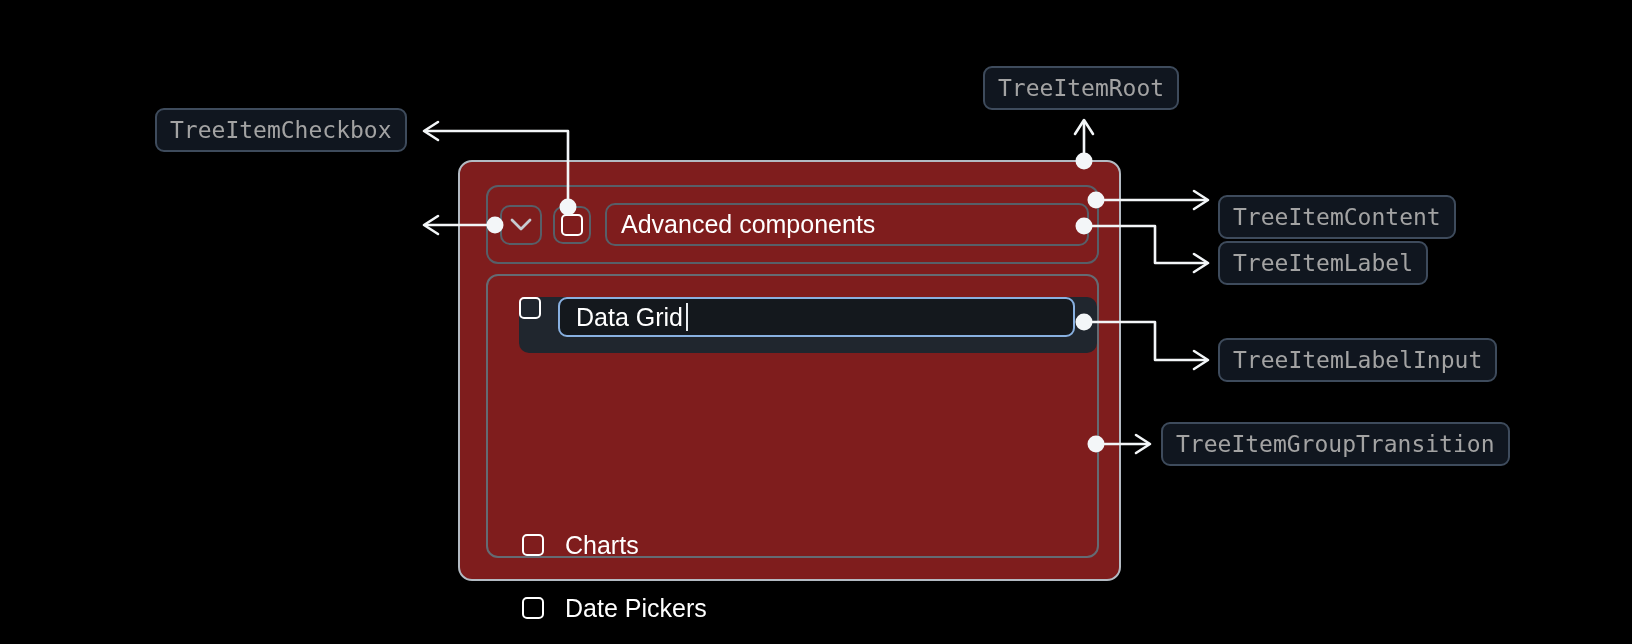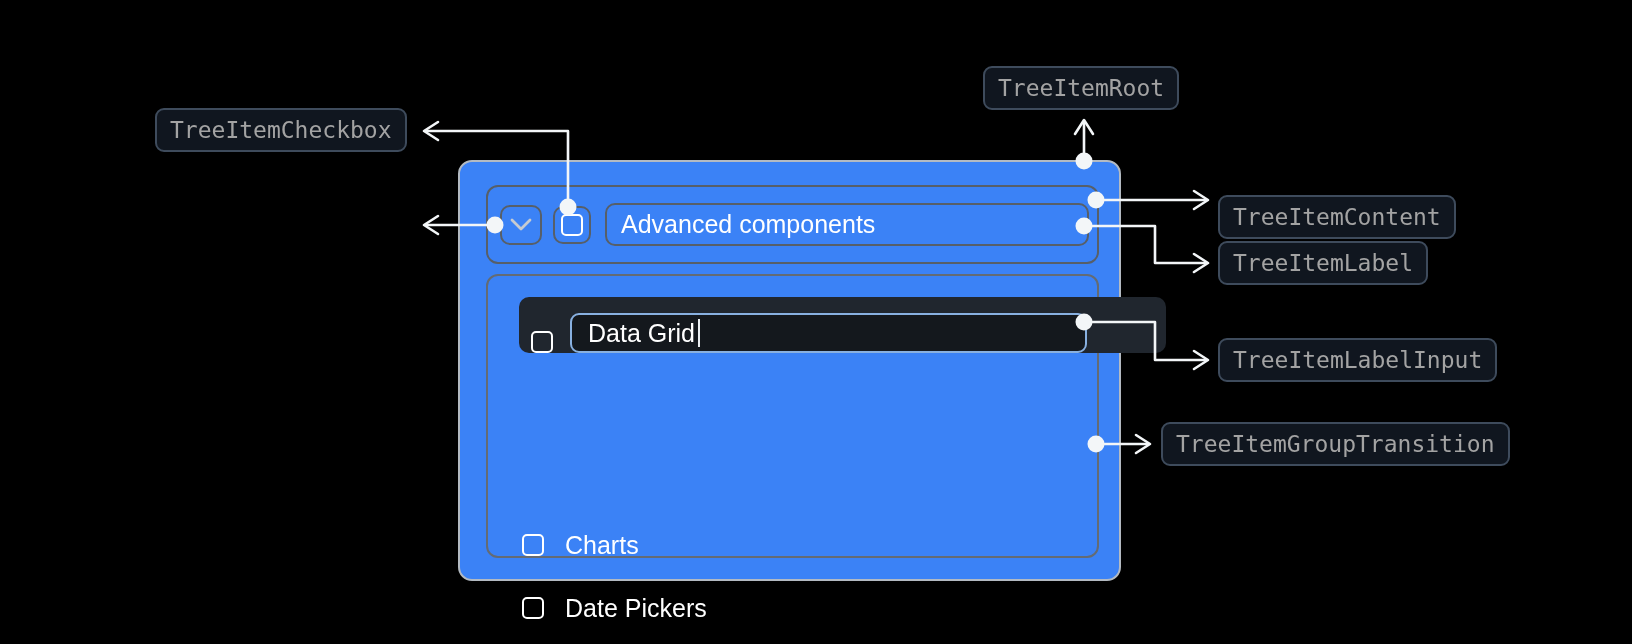--- a/index.html
+++ b/index.html
@@ -19,21 +19,21 @@
   .chip-checkbox    { left:155px;  top:108px; }
   .chip-iconcont    { left:78px;   top:195px; }
   .chip-content     { left:1218px; top:179px;margin-top:16px; }
   .chip-label       { left:1218px; top:241px; }
   .chip-labelinput  { left:1218px; top:338px; }
   .chip-grouptrans  { left:1161px; top:422px; }
 
   
   .tree-root {
     position:absolute; left:458px; top:160px; width:663px; height:421px;
-    background:#3b82f6; border:2px solid #b3bac2; border-radius:14px;
+    background:#7f1d1d; border:2px solid #b3bac2; border-radius:14px;
   }
   .tree-content {
     position:absolute; left:26px; top:23px; width:613px; height:79px;
     border:2px solid #575f68; border-radius:12px;
     display:flex; align-items:center; padding-left:12px;
   }
   .icon-container {
     width:42px; height:40px; flex:0 0 auto;
     border:2px solid #575f68; border-radius:10px;
     display:flex; align-items:center; justify-content:center;
@@ -51,23 +51,23 @@
     margin-left:14px; width:484px; height:43px;
     border:2px solid #575f68; border-radius:10px;
     display:flex; align-items:center; padding-left:14px;
     color:#ffffff; font-size:25px;
   }
   .tree-group {
     position:absolute; left:26px; top:112px; width:613px; height:284px;
     border:2px solid #646b73; border-radius:12px;
   }
   .row-editing {
-    position:absolute; left:31px; top:21px; width:647px; height:56px;
+    position:absolute; left:31px; top:21px; width:578px; height:56px;
     background:#20262e; border-radius:10px;
-    display:flex; align-items:flex-end; padding-left:12px;
+    display:flex; align-items:flex-start; 
   }
   .label-input {
     margin-left:17px; width:517px; height:40px;
     border:2px solid #88b0e0; border-radius:9px; background:#14181d;
     display:flex; align-items:center; padding-left:16px;
     color:#ffffff; font-size:25px;
   }
   .caret { display:inline-block; width:2px; height:28px; background:#e9edf0; margin-left:3px; }
   .row {
     position:absolute; left:36px; height:26px;

